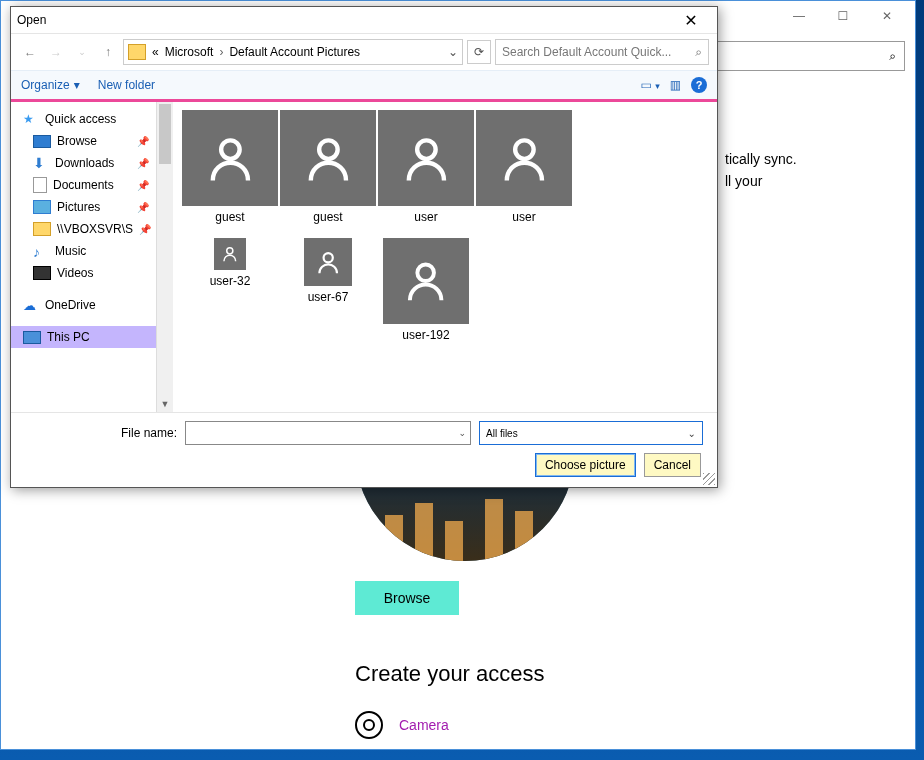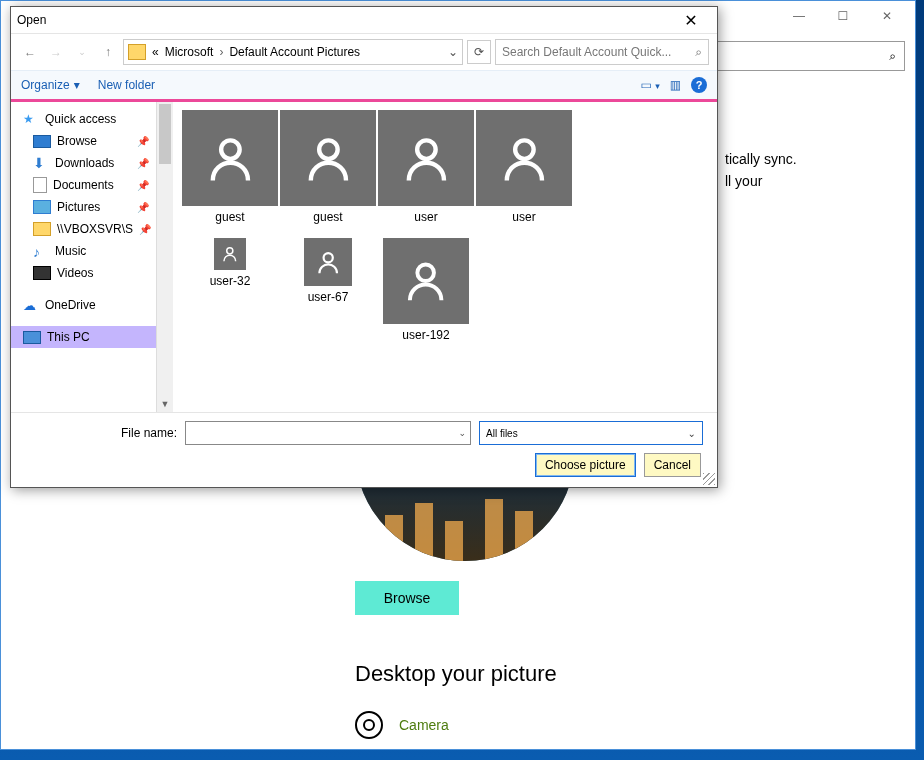--- a/index.html
+++ b/index.html
@@ -9,21 +9,21 @@
 .bg-titlebar .wbtn{width:44px;height:28px;display:flex;align-items:center;justify-content:center;color:#666}
 .bg-search{position:absolute;right:10px;top:40px;width:190px;height:30px;border:1px solid #999;background:#fff;display:flex;align-items:center;justify-content:flex-end;padding:0 8px;box-sizing:border-box}
 .bg-body{position:absolute;left:354px;top:150px;right:20px;color:#000;font-size:14px}
 .avatar-circle{width:220px;height:220px;border-radius:50%;overflow:hidden;position:absolute;left:354px;top:340px;background:#5a7a8a}
 .avatar-circle .sky{height:40%;background:linear-gradient(#dfe6ea,#c2d0d8)}
 .avatar-circle .sea{height:25%;background:linear-gradient(#4e6e80,#3a5868)}
 .avatar-circle .city{height:35%;background:linear-gradient(#1e2d38,#3a2e1a);position:relative}
 .avatar-circle .bldg{position:absolute;bottom:0;width:18px;background:rgba(255,180,80,0.7);}
 .browse-btn{position:absolute;left:354px;top:580px;width:104px;height:34px;background:#5eead4;border:none;font-size:14px}
 .create-h{position:absolute;left:354px;top:660px;font-size:22px;color:#000}
-.camera-row{position:absolute;left:354px;top:710px;display:flex;align-items:center;font-size:14px;color:#4d7c0f}
+.camera-row{position:absolute;left:354px;top:710px;display:flex;align-items:center;font-size:14px;color:#a21caf}
 .camera-ico{width:24px;height:24px;border:2px solid #000;border-radius:50%;margin-right:16px;display:flex;align-items:center;justify-content:center}
 .camera-ico::after{content:"";width:8px;height:8px;border:2px solid #000;border-radius:50%}
 
 .dialog{position:absolute;left:10px;top:6px;width:706px;height:480px;background:#fff;border:1px solid #555;box-shadow:2px 2px 12px rgba(0,0,0,0.4);display:flex;flex-direction:column}
 .dlg-title{height:26px;display:flex;align-items:center;padding:0 6px;font-size:12px;border-bottom:1px solid #e5e5e5}
 .dlg-title .spacer{flex:1}
 .dlg-title .close{width:40px;text-align:center;font-size:16px;cursor:pointer}
 .dlg-nav{height:28px;display:flex;align-items:center;padding:4px 8px;gap:4px}
 .navbtn{width:22px;height:22px;display:flex;align-items:center;justify-content:center;color:#777;cursor:pointer}
 .addr{flex:1;height:24px;border:1px solid #ccc;display:flex;align-items:center;padding:0 4px;gap:6px;font-size:12px;color:#000}
@@ -103,21 +103,21 @@
         <div class="sea"></div>
         <div class="city">
         <div class="bldg" style="left:30px;height:46px"></div>
         <div class="bldg" style="left:60px;height:58px"></div>
         <div class="bldg" style="left:90px;height:40px"></div>
         <div class="bldg" style="left:130px;height:62px"></div>
         <div class="bldg" style="left:160px;height:50px"></div>
       </div>
     </div>
     <button class="browse-btn">Browse</button>
-    <div class="create-h">Desktop your picture</div>
+    <div class="create-h">Create your access</div>
     <div class="camera-row">
       <span class="camera-ico"></span>
       <span>Camera</span>
     </div>
   </div>
 
   <div class="dialog">
     <div class="dlg-title">
       <span>Open</span>
       <span class="spacer"></span>

